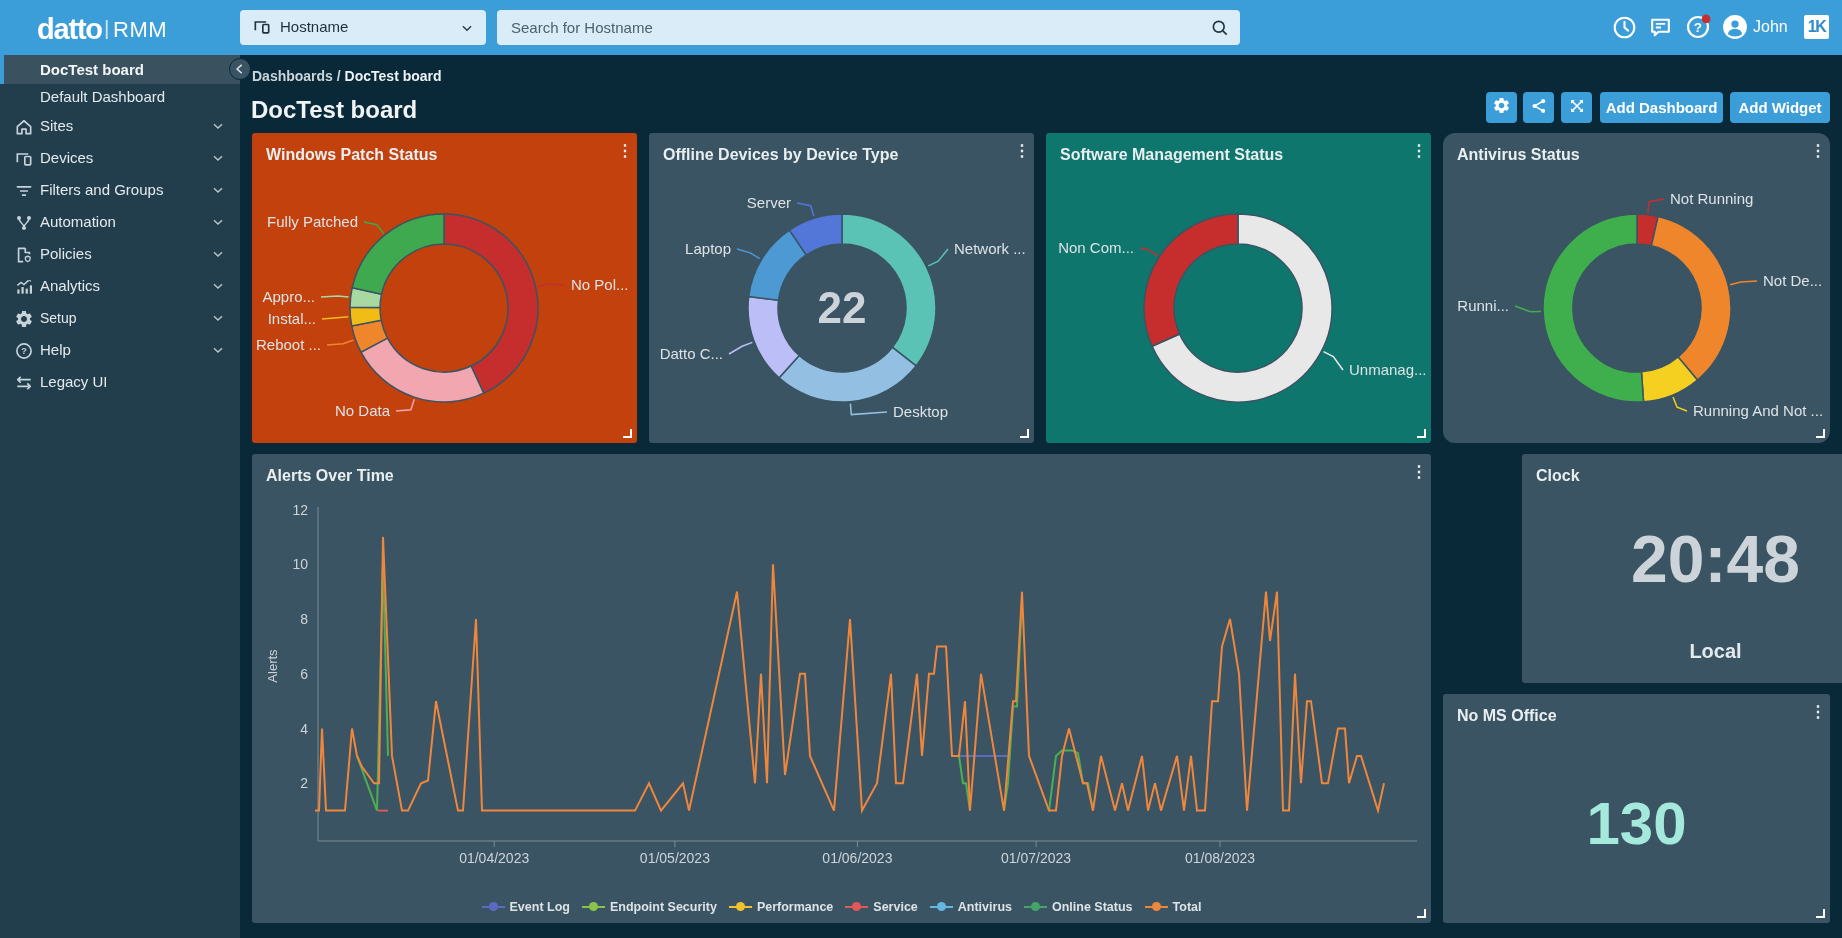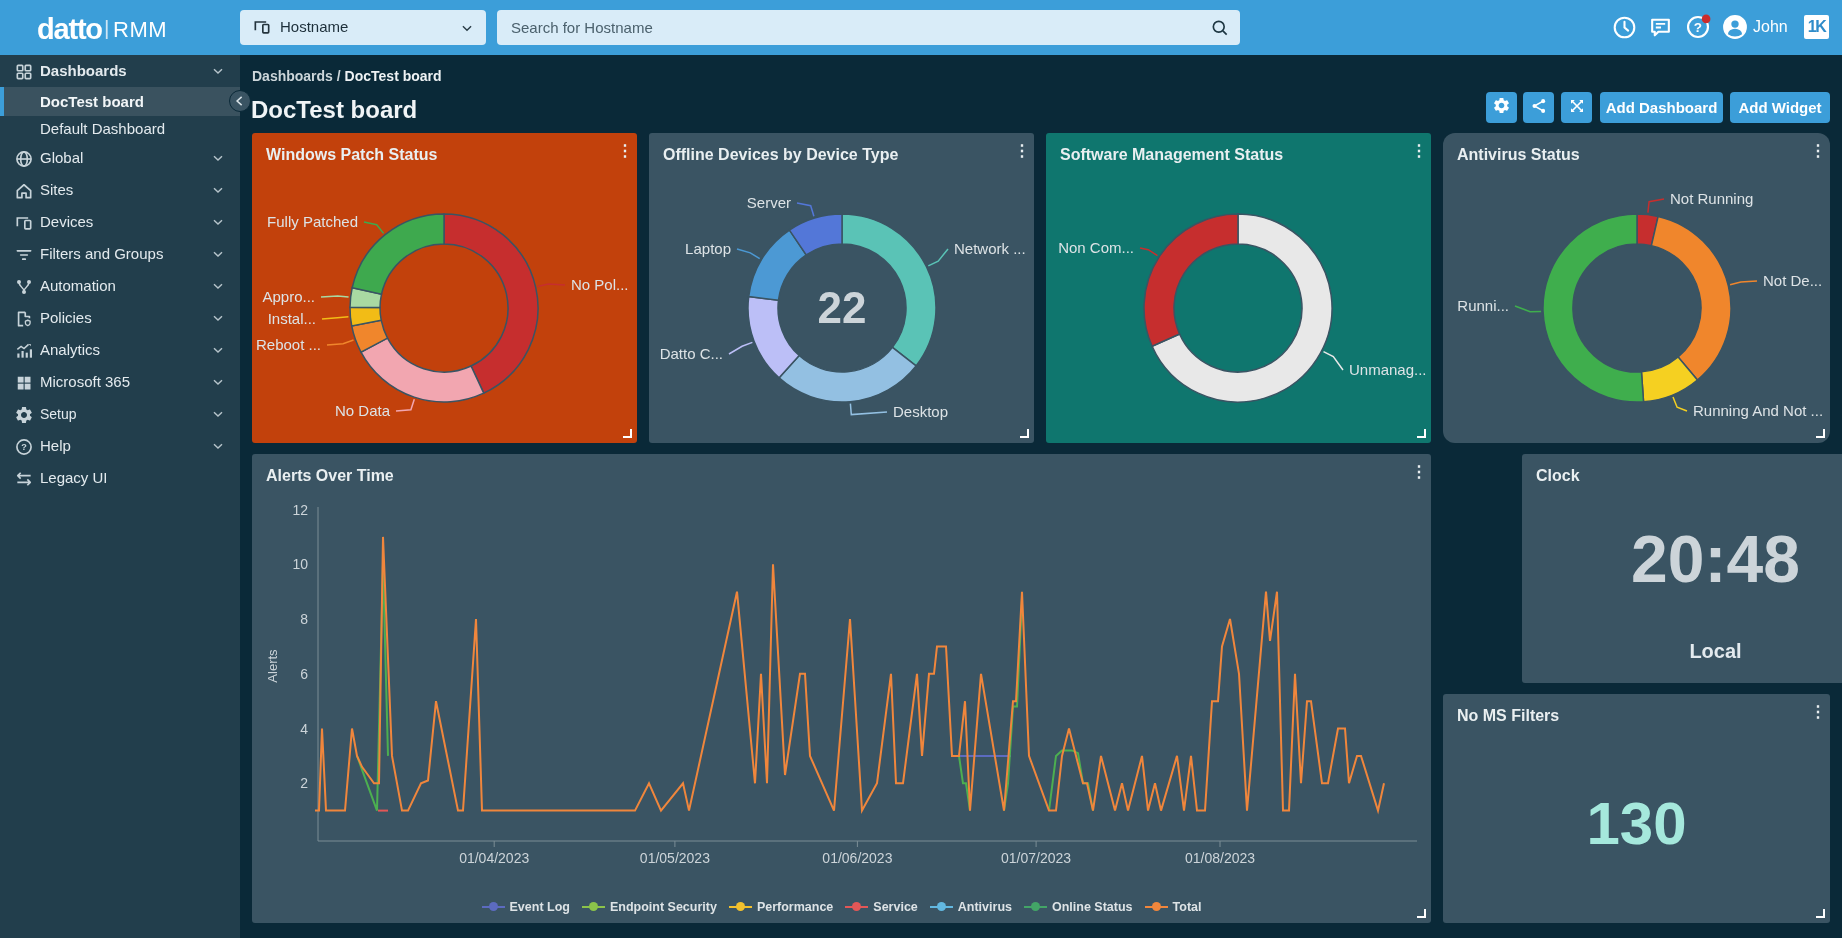--- a/index.html
+++ b/index.html
@@ -43,62 +43,35 @@
   <span style="position:absolute;left:1722px;top:14px"><svg width="26" height="26" viewBox="0 0 24 24">
         <circle cx="12" cy="12" r="11" fill="#ffffff"></circle>
         <circle cx="12" cy="9.3" r="3.4" fill="#3c9ed9"></circle>
         <path d="M5.5 18.6 a6.5 5 0 0 1 13 0 a11 11 0 0 1 -13 0" fill="#3c9ed9"></path>
       </svg></span>
   <span style="position:absolute;left:1753px;top:18px;font-size:16px;color:#fff">John</span>
   <div style="position:absolute;left:1804px;top:15px;width:25px;height:24px;background:#fff;border-radius:2px;text-align:center;line-height:24px;font-size:16px;font-weight:bold;color:#2f8cc9;letter-spacing:-1.5px">1K</div>
 </div>
 
 <div style="position:absolute;left:0;top:55px;width:240px;height:883px;background:#223e4c">
-  <div style="position:relative;height:32px;line-height:32px">
-      <span style="position:absolute;left:14px;top:50%;margin-top:-10px"><svg width="20" height="20" viewBox="0 0 24 24" style="">
-          <g fill="none" stroke="#c7d3d9" stroke-width="2">
-            <rect x="4" y="4" width="6.5" height="6.5" rx="1"></rect>
-            <rect x="13.5" y="4" width="6.5" height="6.5" rx="1"></rect>
-            <rect x="4" y="13.5" width="6.5" height="6.5" rx="1"></rect>
-            <rect x="13.5" y="13.5" width="6.5" height="6.5" rx="1"></rect>
-          </g>
-        </svg></span>
-      <span style="position:absolute;left:40px;font-size:15px;font-weight:bold;color:#e3eaee">Dashboards</span>
-      <svg width="16" height="16" viewBox="0 0 24 24" style="position:absolute;right:14px;top:50%;margin-top:-8px">
-        <path d="M6 9.5 L12 15 L18 9.5" fill="none" stroke="#b6c4cb" stroke-width="2.2"></path>
-      </svg>
-    </div>
     <div style="position:relative;height:29px;line-height:29px;background:#3a525f">
       <div style="position:absolute;left:0;top:0;bottom:0;width:4px;background:#3c9ed9"></div>
       <span style="position:absolute;left:40px;font-size:15px;font-weight:bold;color:#f2f6f8">DocTest board</span>
       <div style="position:absolute;right:-11px;top:3px;width:22px;height:22px;border-radius:50%;background:#3a5463;border:1px solid #0a2938;box-sizing:border-box">
         <svg width="20" height="20" viewBox="0 0 24 24" style="display:block">
           <path d="M14 7 L8.5 12 L14 17" stroke="#d8e2e7" stroke-width="1.8" fill="none"></path>
         </svg>
       </div>
     </div>
     <div style="position:relative;height:25px;line-height:25px">
       <span style="position:absolute;left:40px;font-size:15px;font-weight:normal;color:#e3eaee">Default Dashboard</span>
     </div>
     <div style="height:1px"></div>
     <div style="position:relative;height:32px;line-height:32px">
       <span style="position:absolute;left:14px;top:50%;margin-top:-10px"><svg width="20" height="20" viewBox="0 0 24 24" style="">
-          <g fill="none" stroke="#c7d3d9" stroke-width="2">
-            <circle cx="12" cy="12" r="8.5"></circle>
-            <ellipse cx="12" cy="12" rx="4" ry="8.5"></ellipse>
-            <path d="M3.5 12 h17"></path>
-          </g>
-        </svg></span>
-      <span style="position:absolute;left:40px;font-size:15px;font-weight:normal;color:#e3eaee">Global</span>
-      <svg width="16" height="16" viewBox="0 0 24 24" style="position:absolute;right:14px;top:50%;margin-top:-8px">
-        <path d="M6 9.5 L12 15 L18 9.5" fill="none" stroke="#b6c4cb" stroke-width="2.2"></path>
-      </svg>
-    </div>
-    <div style="position:relative;height:32px;line-height:32px">
-      <span style="position:absolute;left:14px;top:50%;margin-top:-10px"><svg width="20" height="20" viewBox="0 0 24 24" style="">
           <g fill="none" stroke="#c7d3d9" stroke-width="2" stroke-linejoin="round">
             <path d="M4 11.5 L12 4.5 L20 11.5 V20 H14.5 V14.5 H9.5 V20 H4 Z"></path>
           </g>
         </svg></span>
       <span style="position:absolute;left:40px;font-size:15px;font-weight:normal;color:#e3eaee">Sites</span>
       <svg width="16" height="16" viewBox="0 0 24 24" style="position:absolute;right:14px;top:50%;margin-top:-8px">
         <path d="M6 9.5 L12 15 L18 9.5" fill="none" stroke="#b6c4cb" stroke-width="2.2"></path>
       </svg>
     </div>
     <div style="position:relative;height:32px;line-height:32px">
@@ -156,34 +129,20 @@
           <g fill="#c7d3d9">
             <rect x="4" y="15" width="2.6" height="5"></rect>
             <rect x="9" y="12" width="2.6" height="8"></rect>
             <rect x="14" y="14" width="2.6" height="6"></rect>
             <rect x="19" y="10" width="2.6" height="10"></rect>
             <path d="M4 10 l4.5 -3.5 3.5 2.5 5.5 -5" fill="none" stroke="#c7d3d9" stroke-width="1.8"></path>
             <path d="M17.5 3.6 h2.6 v2.6 Z"></path>
           </g>
         </svg></span>
       <span style="position:absolute;left:40px;font-size:15px;font-weight:normal;color:#e3eaee">Analytics</span>
-      <svg width="16" height="16" viewBox="0 0 24 24" style="position:absolute;right:14px;top:50%;margin-top:-8px">
-        <path d="M6 9.5 L12 15 L18 9.5" fill="none" stroke="#b6c4cb" stroke-width="2.2"></path>
-      </svg>
-    </div>
-    <div style="position:relative;height:32px;line-height:32px">
-      <span style="position:absolute;left:14px;top:50%;margin-top:-10px"><svg width="20" height="20" viewBox="0 0 24 24" style="">
-          <g fill="#c7d3d9">
-            <rect x="4.5" y="4.5" width="7" height="7"></rect>
-            <rect x="12.8" y="4.5" width="7" height="7"></rect>
-            <rect x="4.5" y="12.8" width="7" height="7"></rect>
-            <rect x="12.8" y="12.8" width="7" height="7"></rect>
-          </g>
-        </svg></span>
-      <span style="position:absolute;left:40px;font-size:15px;font-weight:normal;color:#e3eaee">Microsoft 365</span>
       <svg width="16" height="16" viewBox="0 0 24 24" style="position:absolute;right:14px;top:50%;margin-top:-8px">
         <path d="M6 9.5 L12 15 L18 9.5" fill="none" stroke="#b6c4cb" stroke-width="2.2"></path>
       </svg>
     </div>
     <div style="position:relative;height:32px;line-height:32px">
       <span style="position:absolute;left:14px;top:50%;margin-top:-10px"><svg width="20" height="20" viewBox="0 0 24 24" style="">
           <path d="M19.14,12.94c0.04-0.3,0.06-0.61,0.06-0.94c0-0.32-0.02-0.64-0.07-0.94l2.03-1.58c0.18-0.14,0.23-0.41,0.12-0.61l-1.92-3.32c-0.12-0.22-0.37-0.29-0.59-0.22l-2.39,0.96c-0.5-0.38-1.03-0.7-1.62-0.94L14.4,2.81c-0.04-0.24-0.24-0.41-0.48-0.41h-3.84c-0.24,0-0.43,0.17-0.47,0.41L9.25,5.35C8.66,5.59,8.12,5.92,7.63,6.29L5.24,5.33c-0.22-0.08-0.47,0-0.59,0.22L2.74,8.87C2.62,9.08,2.66,9.34,2.86,9.48l2.03,1.58C4.84,11.36,4.8,11.69,4.8,12s0.02,0.64,0.07,0.94l-2.03,1.58c-0.18,0.14-0.23,0.41-0.12,0.61l1.92,3.32c0.12,0.22,0.37,0.29,0.59,0.22l2.39-0.96c0.5,0.38,1.03,0.7,1.62,0.94l0.36,2.54c0.05,0.24,0.24,0.41,0.48,0.41h3.84c0.24,0,0.44-0.17,0.47-0.41l0.36-2.54c0.59-0.24,1.13-0.56,1.62-0.94l2.39,0.96c0.22,0.08,0.47,0,0.59-0.22l1.92-3.32c0.12-0.22,0.07-0.47-0.12-0.61L19.14,12.94z M12,15.6c-1.98,0-3.6-1.62-3.6-3.6s1.62-3.6,3.6-3.6s3.6,1.62,3.6,3.6S13.98,15.6,12,15.6z" fill="#c7d3d9"></path>
         </svg></span>
       <span style="position:absolute;left:40px;font-size:14px;font-weight:normal;color:#e3eaee">Setup</span>
       <svg width="16" height="16" viewBox="0 0 24 24" style="position:absolute;right:14px;top:50%;margin-top:-8px">
@@ -389,17 +348,17 @@
 
 <div style="position:absolute;left:1522px;top:454px;width:387px;height:229px;background:#3a5463;border-radius:3px">
     <div style="position:absolute;left:14px;top:13px;font-size:16px;font-weight:bold;color:#e9eff1">Clock</div>
     <div style="position:absolute;right:16px;top:15px;width:4px;height:16px;color:#e8eef0;font-size:16px;line-height:5px;font-weight:bold">⋮</div>
     <div style="position:absolute;left:0;right:0;top:67px;text-align:center;font-size:66px;font-weight:bold;color:#ccd4d9">20:48</div>
     <div style="position:absolute;left:0;right:0;top:186px;text-align:center;font-size:20px;font-weight:bold;color:#e3eaee">Local</div>
     <div style="position:absolute;right:5px;bottom:5px;width:9px;height:9px;border-right:2.5px solid #fff;border-bottom:2.5px solid #fff"></div>
   </div>
 
 <div style="position:absolute;left:1443px;top:694px;width:387px;height:229px;background:#3a5463;border-radius:3px">
-    <div style="position:absolute;left:14px;top:13px;font-size:16px;font-weight:bold;color:#e9eff1">No MS Filters</div>
+    <div style="position:absolute;left:14px;top:13px;font-size:16px;font-weight:bold;color:#e9eff1">No MS Office</div>
     <div style="position:absolute;right:16px;top:15px;width:4px;height:16px;color:#e8eef0;font-size:16px;line-height:5px;font-weight:bold">⋮</div>
     <div style="position:absolute;left:0;right:0;top:95px;text-align:center;font-size:60px;font-weight:bold;color:#a5e8dc">130</div>
     <div style="position:absolute;right:5px;bottom:5px;width:9px;height:9px;border-right:2.5px solid #fff;border-bottom:2.5px solid #fff"></div>
   </div>
 
 </body></html>

